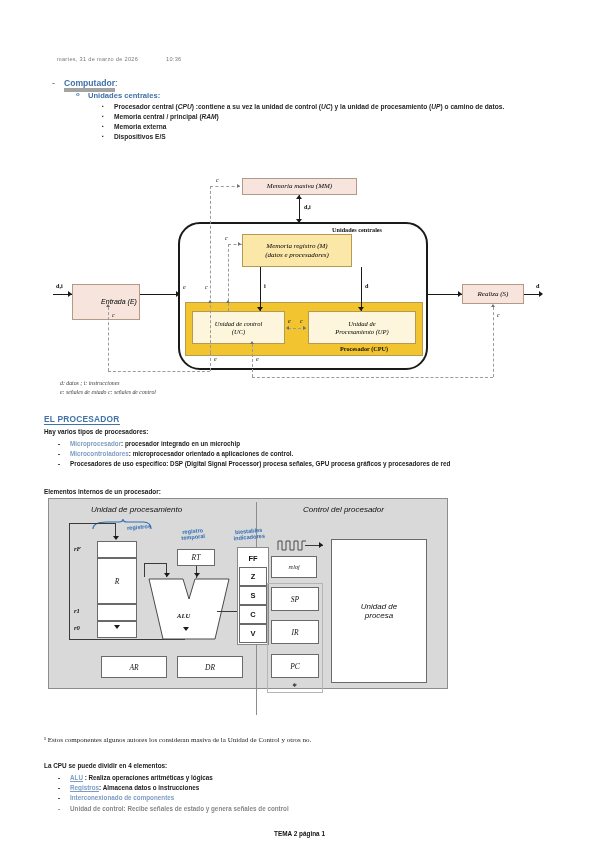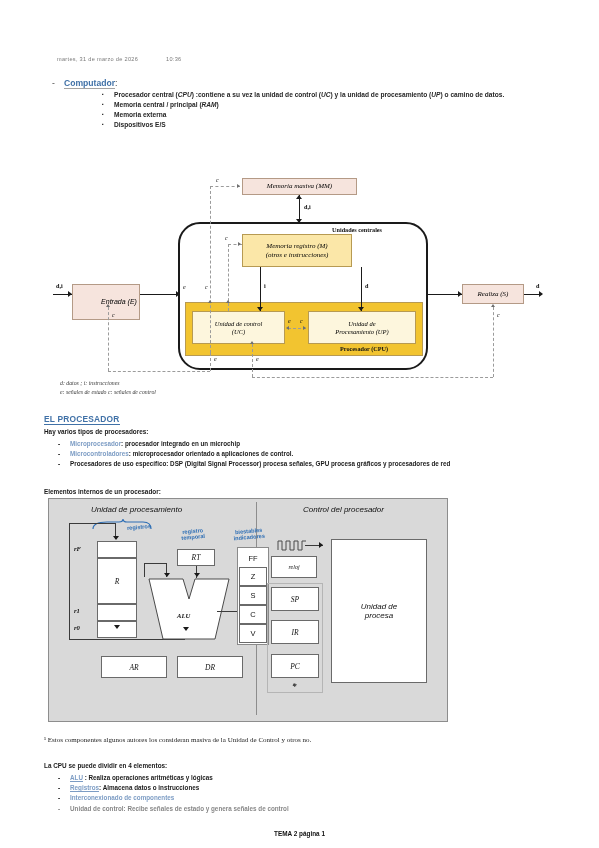--- a/index.html
+++ b/index.html
@@ -15,21 +15,21 @@
   }
   .datetime{
     position:absolute;left:57px;top:56px;font-size:5.6px;color:#7a7a7a;
     letter-spacing:.3px;
   }
   .datetime .tm{display:inline-block;margin-left:26px;}
   
   .outline{position:absolute;left:52px;top:78px;width:520px;}
   .lvl1{font-size:8.6px;color:#3a3a3a;margin:0 0 3px 0;position:relative;padding-left:12px;}
   .lvl1 .dash{position:absolute;left:0;top:0;color:#4a4a4a;}
-  .lvl1 b{color:#4071a7;font-weight:700;border-bottom:1px solid #a3a3a3;}
+  .lvl1 b{color:#4071a7;font-weight:700;border-bottom:4px solid #a3a3a3;}
   .lvl2{font-size:7.6px;color:#4071a7;font-weight:700;margin:0 0 3px 0;position:relative;padding-left:36px;}
   .lvl2 .mk{position:absolute;left:24px;top:0px;font-size:6px;}
   .lvl3{font-size:6.6px;color:#262626;font-weight:700;margin:0 0 3px 0;position:relative;padding-left:62px;}
   .lvl3 .mk{position:absolute;left:50px;top:0;font-size:5px;}
   .lvl3 i{font-style:italic;}
   
   .diag1{position:absolute;left:20px;top:172px;width:562px;height:235px;}
   .dbox{position:absolute;box-sizing:border-box;border:1px solid #7b6a4e;
         display:flex;flex-direction:column;align-items:center;justify-content:center;
         font-style:italic;text-align:center;line-height:1.15;}
@@ -57,28 +57,28 @@
   
   .sect{position:absolute;left:44px;top:414px;font-size:8.4px;font-weight:700;color:#4071a7;
         border-bottom:1px solid #4071a7;letter-spacing:.2px;}
   .body-txt{position:absolute;left:44px;font-size:6.4px;color:#1a1a1a;font-weight:700;}
   .blist{position:absolute;left:58px;font-size:6.3px;color:#1a1a1a;font-weight:700;}
   .blist div{position:relative;padding-left:12px;margin-bottom:3.2px;}
   .blist .dash{position:absolute;left:0;top:0;}
   .acc{color:#7c9cc4;}
   .accu{color:#7c9cc4;}
   
-  .diag2{position:absolute;left:48px;top:498px;width:400px;height:224px;
+  .diag2{position:absolute;left:48px;top:498px;width:400px;height:191px;
          background:#d9d9d9;border:1px solid #8d8d8d;box-sizing:border-box;}
   .d2h{position:absolute;font-style:italic;font-size:8px;color:#111;font-family:"Liberation Sans",sans-serif;}
   .wbox{position:absolute;background:#ffffff;border:1px solid #6a6a6a;box-sizing:border-box;
         display:flex;align-items:center;justify-content:center;font-style:italic;
         font-family:"Liberation Serif",serif;font-size:7.5px;color:#111;}
   .flagbox{position:absolute;background:#ffffff;border:1px solid #6a6a6a;box-sizing:border-box;
-        display:flex;align-items:center;justify-content:center;font-weight:400;
+        display:flex;align-items:center;justify-content:center;font-weight:700;
         font-family:"Liberation Sans",sans-serif;font-size:7.5px;color:#111;}
   .reglabel{position:absolute;font-style:italic;font-weight:700;font-size:6.6px;color:#111;
         font-family:"Liberation Serif",serif;}
   .bluenote{position:absolute;color:#2f6fb5;font-size:5.6px;font-weight:700;line-height:1.05;
         font-family:"Liberation Sans",sans-serif;transform:rotate(-5deg);text-align:center;}
   .gline{position:absolute;background:#3a3a3a;}
   .footnote{position:absolute;left:44px;top:736px;font-size:7px;color:#222;
         font-family:"Liberation Serif",serif;}
   .footer{position:absolute;left:0;right:0;top:830px;text-align:center;font-size:6.4px;
         font-weight:700;color:#111;}
@@ -92,20 +92,24 @@
     <span>martes, 31 de marzo de 2026</span>
     <span class="tm">10:36</span>
   </div>
 
   <div class="outline">
     <div class="lvl1">
       <span class="dash">-</span>
       <b>Computador</b><span>:</span>
     </div>
 
+    <div class="lvl2">
+      <span class="mk">o</span>
+      <span>Unidades centrales:</span>
+    </div>
     <div class="lvl3">
       <span class="mk">▪</span>
       <span>Procesador central (</span><i>CPU</i><span>) :contiene a su vez la unidad de control (</span><i>UC</i><span>) y la unidad de procesamiento (</span><i>UP</i><span>) o camino de datos.</span>
     </div>
     <div class="lvl3">
       <span class="mk">▪</span>
       <span>Memoria central / principal (</span><i>RAM</i><span>)</span>
     </div>
 
     <div class="lvl3">
@@ -120,21 +124,21 @@
 
   <div class="diag1">
 
     <div class="rounded" style="left:158px;top:50px;width:250px;height:148px;"></div>
     <div class="lbl" style="left:312px;top:54px;">Unidades centrales</div>
 
     <div class="dbox pinkbox" style="left:222px;top:6px;width:115px;height:17px;font-size:7px;font-family:'Liberation Serif',serif;">Memoria masiva (MM)</div>
 
     <div class="dbox yelbox" style="left:222px;top:62px;width:110px;height:33px;font-size:7px;font-family:'Liberation Serif',serif;">
       <span>Memoria registro (M)</span>
-      <span>(otros e instrucciones)</span>
+      <span>(datos e procesadores)</span>
     </div>
 
     <div class="dbox pinkbox" style="left:52px;top:112px;width:68px;height:36px;font-size:7px;font-family:Liberation Sans, sans-serif;padding-left:26px;">Entrada (E)</div>
 
     <div class="dbox pinkbox" style="left:442px;top:112px;width:62px;height:20px;font-size:7px;font-family:'Liberation Serif',serif;">Realiza (S)</div>
 
     <div class="cpuband" style="left:165px;top:130px;width:238px;height:54px;"></div>
     <div class="lbl" style="left:320px;top:173px;">Procesador (CPU)</div>
 
     <div class="dbox palebox" style="left:172px;top:139px;width:93px;height:33px;font-size:6.5px;font-family:'Liberation Serif',serif;">

